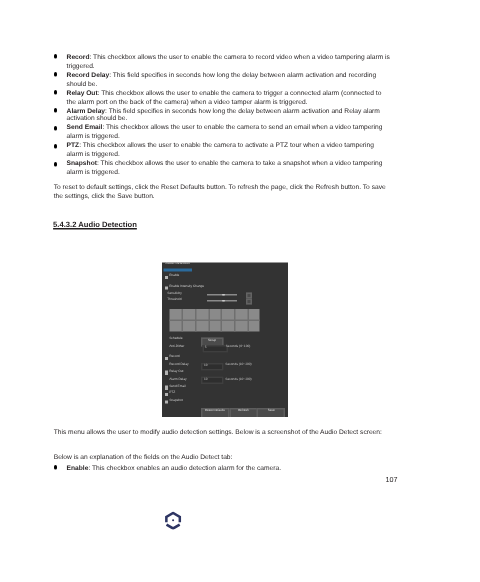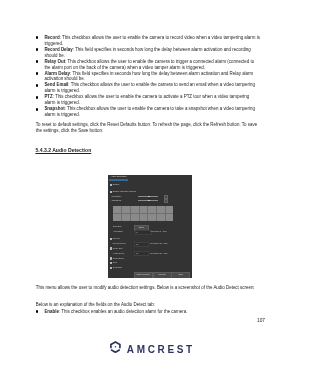--- a/index.html
+++ b/index.html
@@ -138,16 +138,15 @@
   </ul>
 
   <div class="pagenum">107</div>
 
   <div class="footer-logo">
     <svg class="logo-mark" width="10.8" height="12.2" viewBox="0 0 108 122">
       <path d="M9 72 L9 36 L54 10 L99 36 L99 72" fill="none" stroke="#2e3563" stroke-width="17" stroke-linecap="butt" stroke-linejoin="miter"></path>
       <path d="M10 88 L54 113 L98 88" fill="none" stroke="#2e3563" stroke-width="17" stroke-linecap="butt" stroke-linejoin="miter"></path>
       <circle cx="54" cy="58" r="7" fill="#2e3563"></circle>
     </svg>
-    <span class="logo-text">AMCREST</span>
   </div>
 
 </div>
 
 </body></html>

